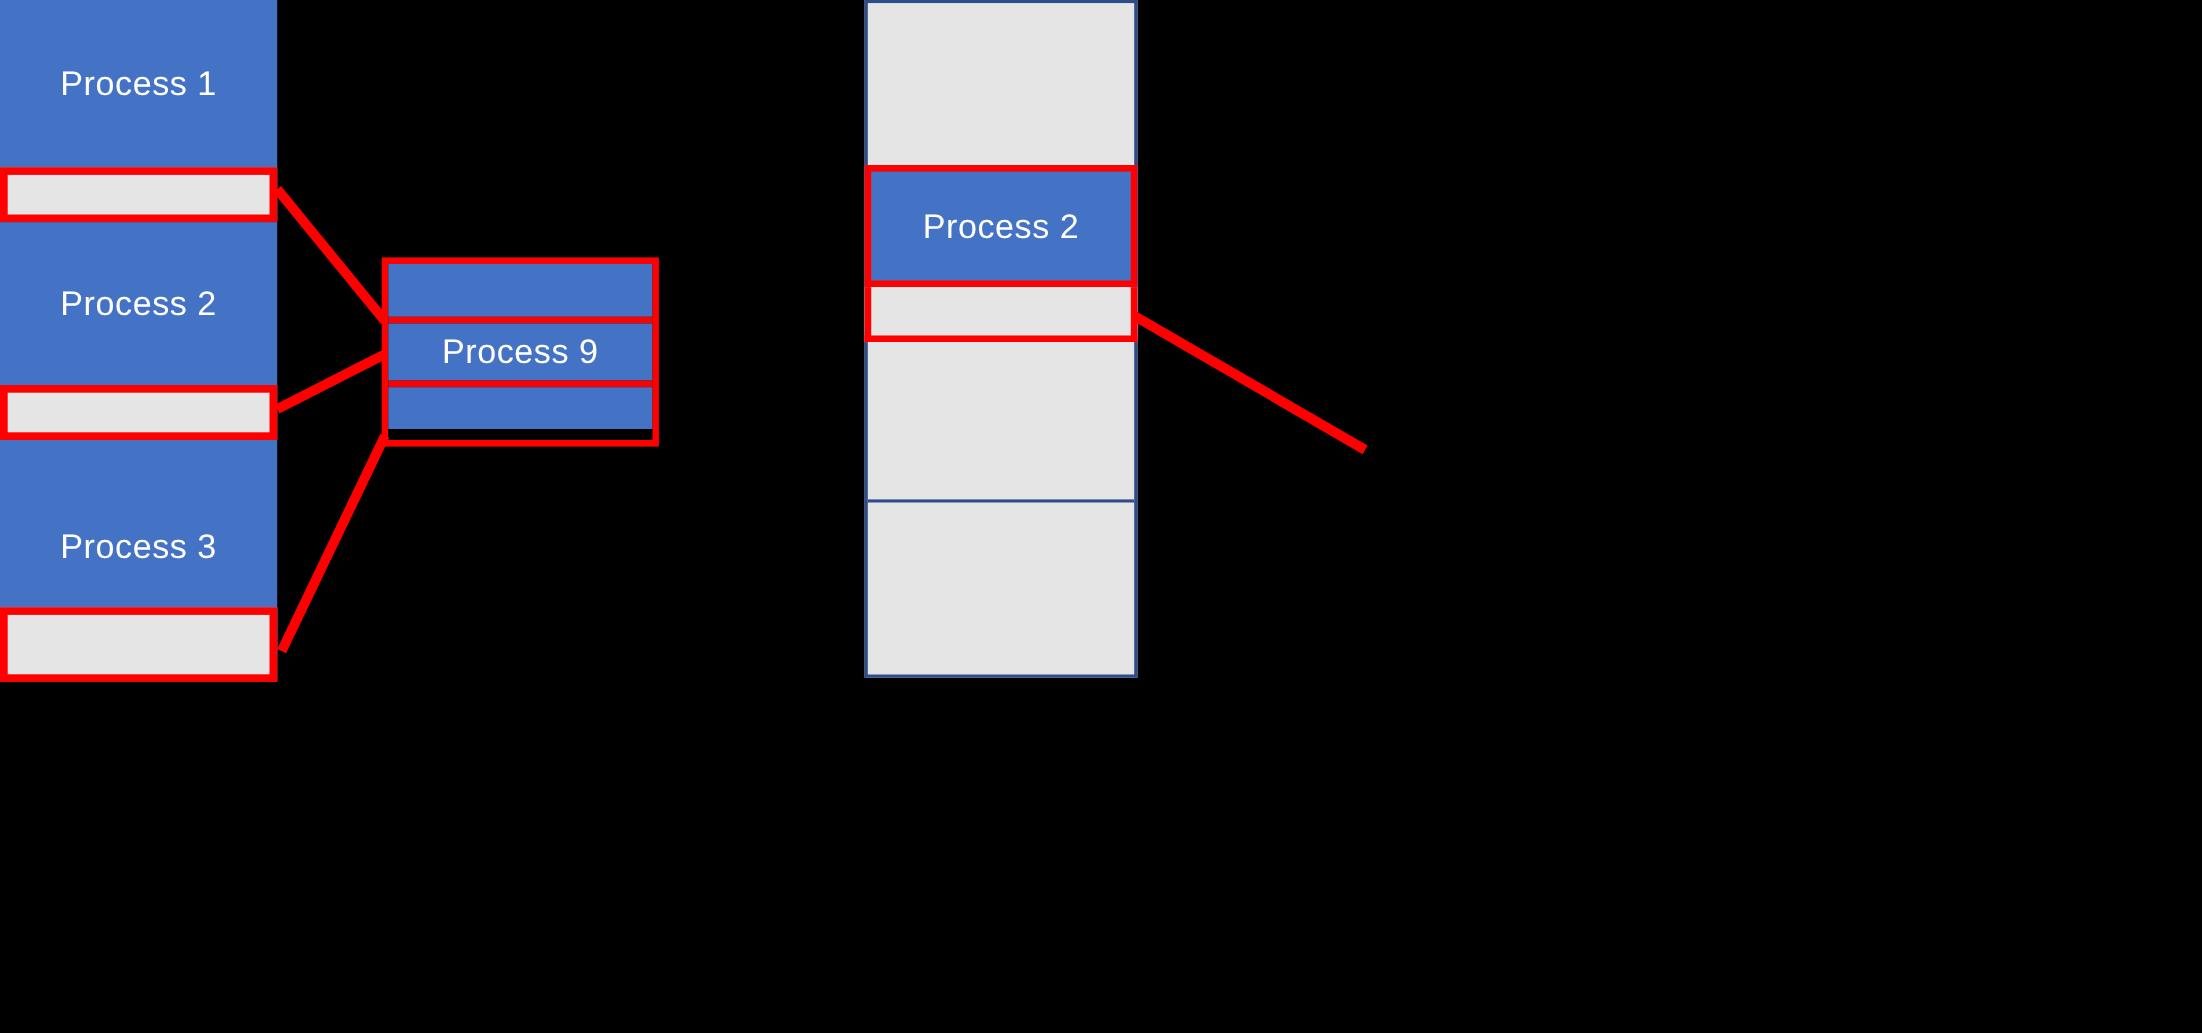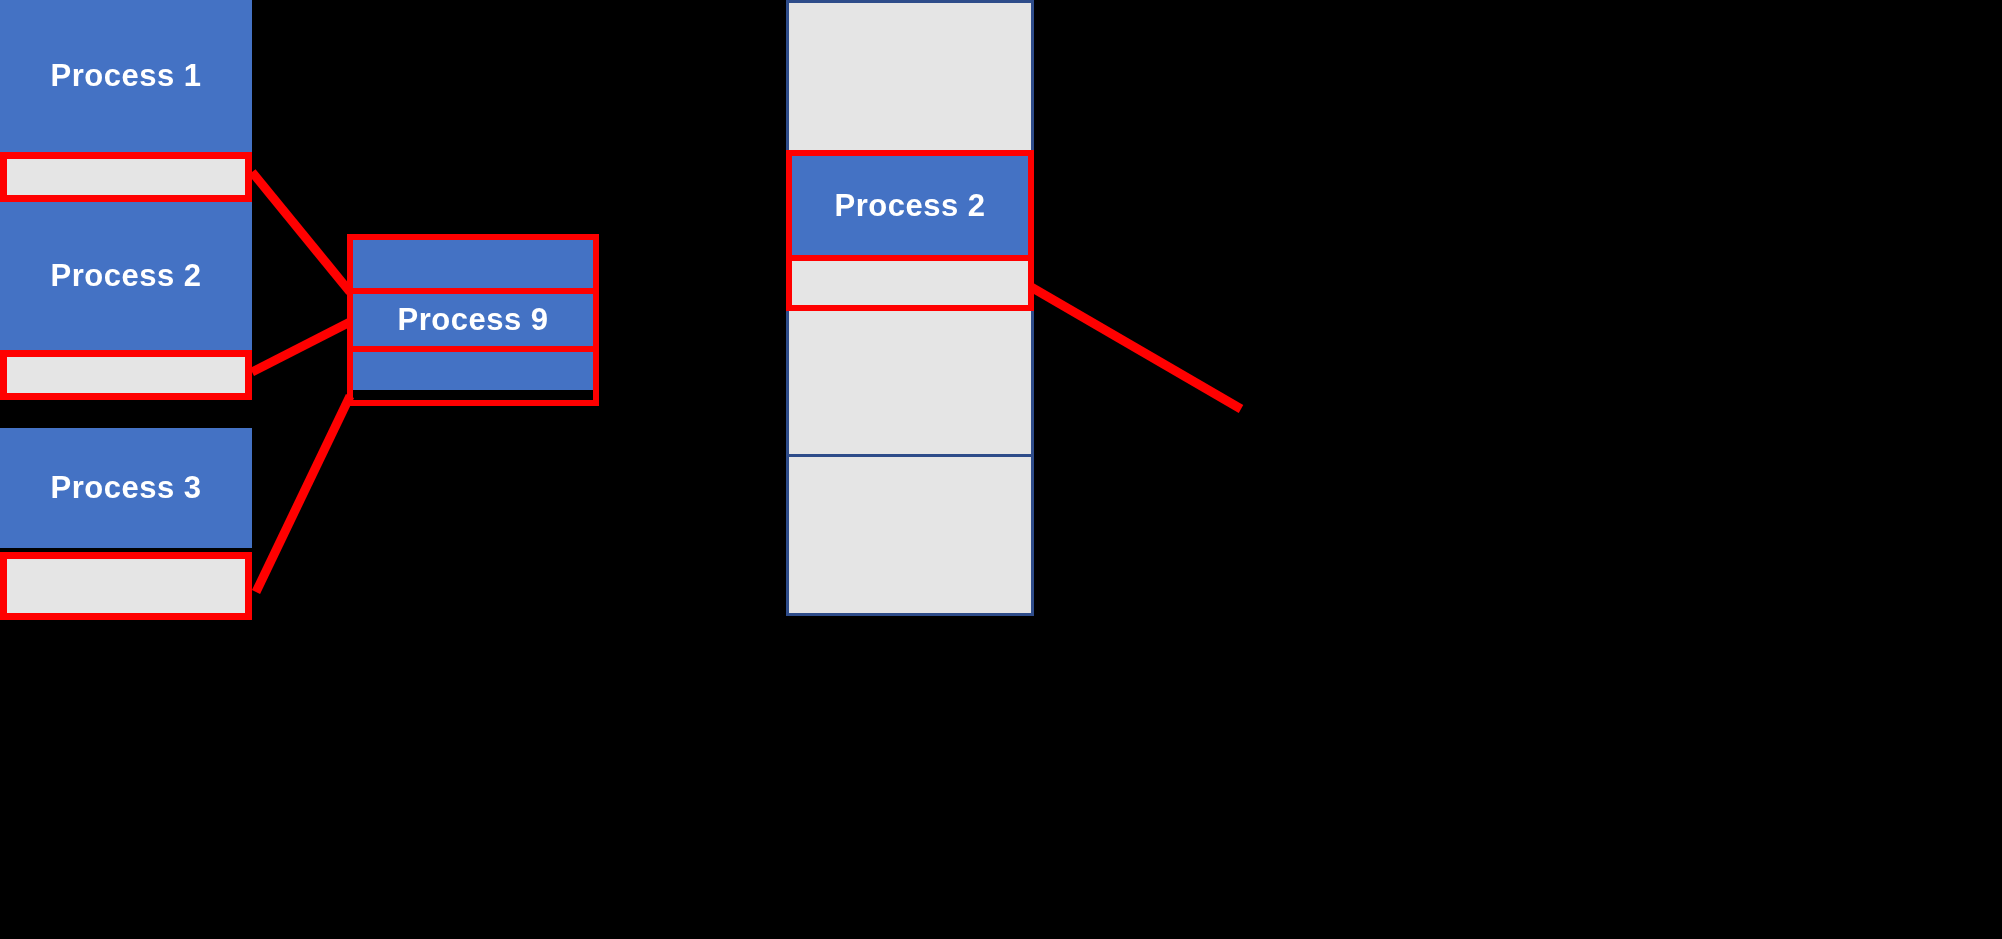--- a/index.html
+++ b/index.html
@@ -18,21 +18,21 @@
   .block {
     position: absolute;
     box-sizing: border-box;
     display: flex;
     align-items: center;
     justify-content: center;
   }
   .proc-label {
     color: #ffffff;
     font-size: 31px;
-    font-weight: 700;
+    font-weight: 400;
     letter-spacing: 0.5px;
     white-space: nowrap;
     pointer-events: none;
   }
   .svg-layer {
     position: absolute;
     left: 0;
     top: 0;
     width: 2002px;
     height: 939px;
@@ -55,21 +55,21 @@
     </div>
 
     <div class="block" style="left:0px; top:202px; width:252px; height:148px; background:#4472C4;">
       <span class="proc-label">Process 2</span>
     </div>
 
     <div class="block" style="left:0px; top:350px; width:252px; height:50px; background:#E5E5E5; border:7px solid #FF0000;">
       <span class="proc-label"></span>
     </div>
 
-    <div class="block" style="left:0px; top:400px; width:252px; height:120px; background:#4472C4;margin-top:28px;">
+    <div class="block" style="left:0px; top:400px; width:252px; height:194px; background:#4472C4;">
       <span class="proc-label">Process 3</span>
     </div>
 
     <div class="block" style="left:0px; top:552px; width:252px; height:68px; background:#E5E5E5; border:7px solid #FF0000;">
       <span class="proc-label"></span>
     </div>
   </div>
 
   <div class="block" style="left:347px; top:234px; width:252px; height:172px; background:#000000; border:6px solid #FF0000; display:block;">
 

